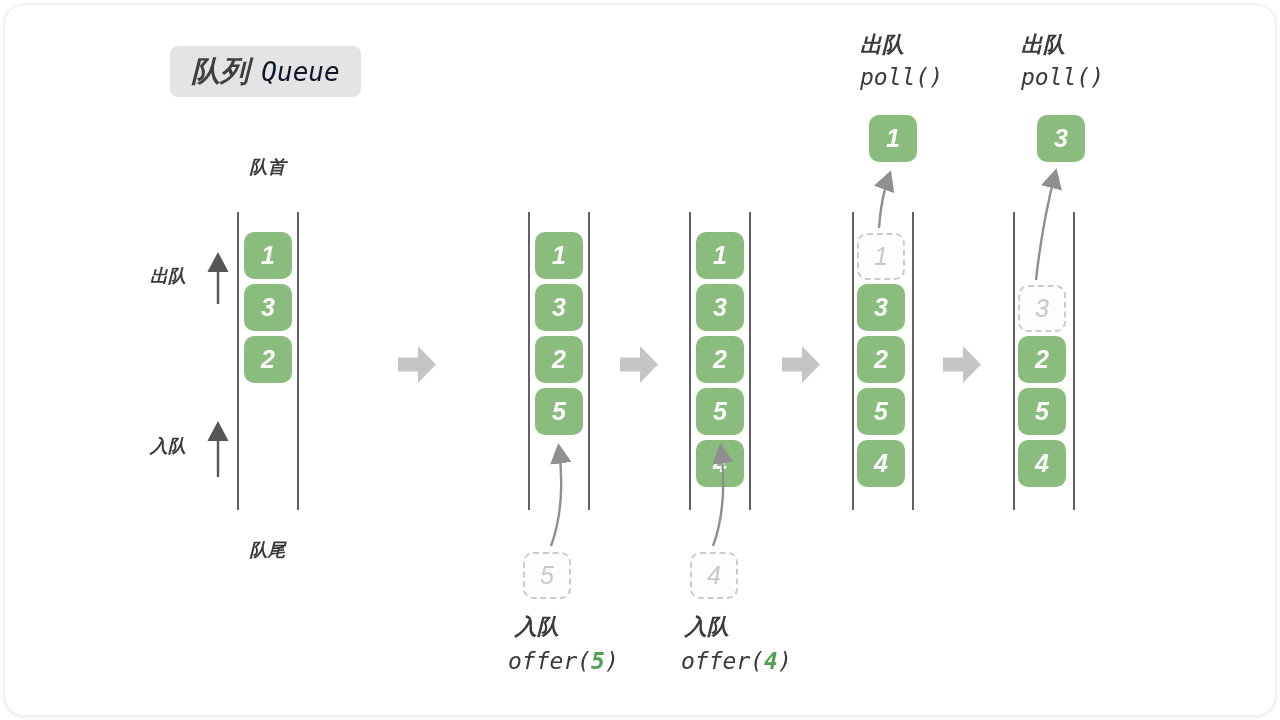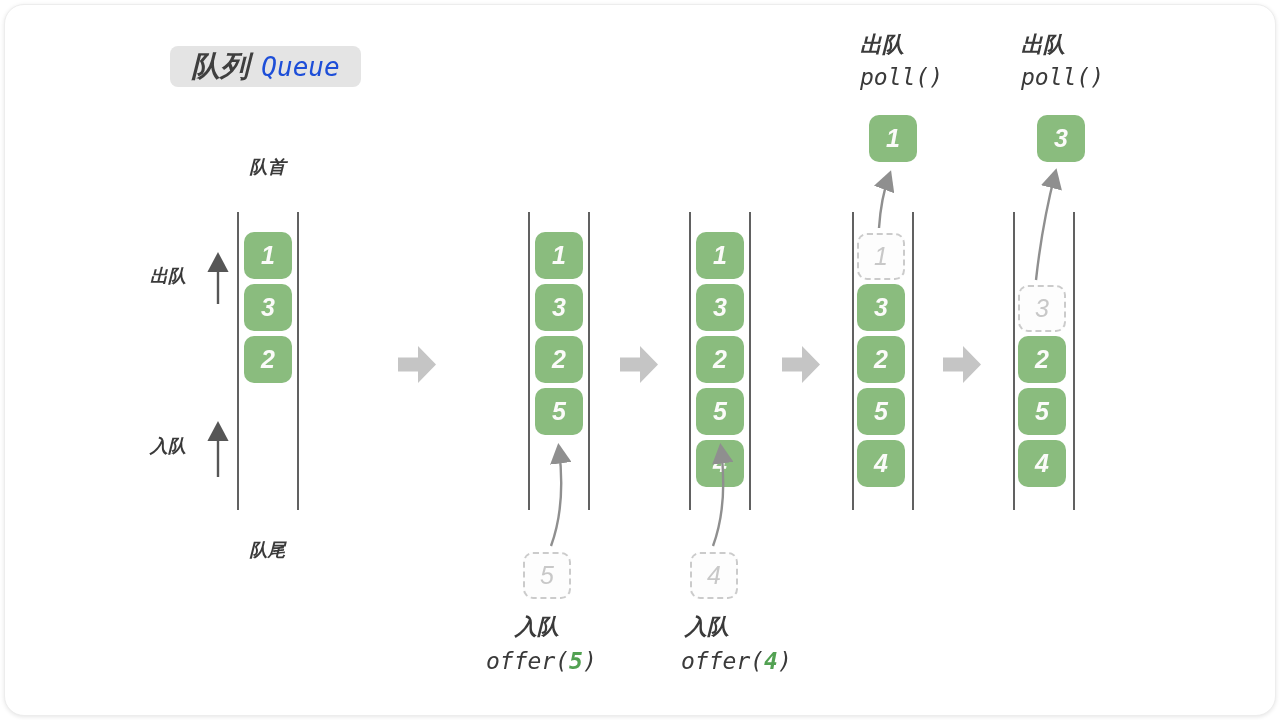--- a/index.html
+++ b/index.html
@@ -3,24 +3,24 @@
 <meta charset="utf-8">
 <style>
   * { margin:0; padding:0; box-sizing:border-box; }
   html,body { width:1280px; height:720px; background:#ffffff; overflow:hidden; }
   #canvas { position:relative; width:1280px; height:720px; font-family:"Liberation Sans",sans-serif; }
   .card { position:absolute; left:4px; top:4px; width:1272px; height:712px;
           background:#ffffff; border-radius:20px; border:1px solid #ededed;
           box-shadow:0 1px 4px rgba(0,0,0,0.10); }
   .abs { position:absolute;font-style:italic; }
 
-  .badge { left:170px; top:46px; width:191px; height:41px; background:#e4e4e4;
+  .badge { left:170px; top:46px; width:191px; height:51px; background:#e4e4e4;
            border-radius:8px; display:flex; align-items:center; justify-content:center; gap:12px; }
   .badge .zh { font-size:29px; font-weight:700; color:#3f3f3f; }
-  .badge .en { font-family:"DejaVu Sans Mono",monospace; font-size:26px; color:#1d4ed8; }
+  .badge .en { font-family:"DejaVu Sans Mono",monospace; font-size:26px; color:#0f172a; }
 
   .vline { top:212px; width:2px; height:298px; background:#616161; }
 
   .qbox { width:48px; height:47px; background:#8abc7e; border-radius:10px;
           color:#fbfbf9; font-size:25px; font-weight:600;
           display:flex; align-items:center; justify-content:center; }
   .qbox.ghost { background:#fdfdfd; border:2px dashed #cbcbcb; color:#c8c8c8; font-weight:400; }
 
   .label-zh { font-size:18px; font-weight:700; color:#3a3a3a; }
   .op-zh { font-size:22px; font-weight:600; color:#3a3a3a; }
@@ -83,21 +83,21 @@
   <div class="abs qbox" style="left:857px;top:440px">4</div>
   <div class="abs qbox" style="left:869px;top:115px">1</div>
 
   <div class="abs qbox ghost" style="left:1018px;top:285px">3</div>
   <div class="abs qbox" style="left:1018px;top:336px">2</div>
   <div class="abs qbox" style="left:1018px;top:388px">5</div>
   <div class="abs qbox" style="left:1018px;top:440px">4</div>
   <div class="abs qbox" style="left:1037px;top:115px">3</div>
 
   <div class="abs op-zh" style="left:515px;top:612px">入队</div>
-  <div class="abs code" style="left:486px;top:648px"><span>offer(</span><span class="arg">5</span><span>)</span></div>
+  <div class="abs code" style="left:508px;top:648px"><span>offer(</span><span class="arg">5</span><span>)</span></div>
 
   <div class="abs op-zh" style="left:685px;top:612px">入队</div>
   <div class="abs code" style="left:681px;top:648px"><span>offer(</span><span class="arg">4</span><span>)</span></div>
 
   <div class="abs op-zh" style="left:860px;top:30px">出队</div>
   <div class="abs code" style="left:860px;top:64px">poll()</div>
 
   <div class="abs op-zh" style="left:1021px;top:30px">出队</div>
   <div class="abs code" style="left:1021px;top:64px">poll()</div>
 

